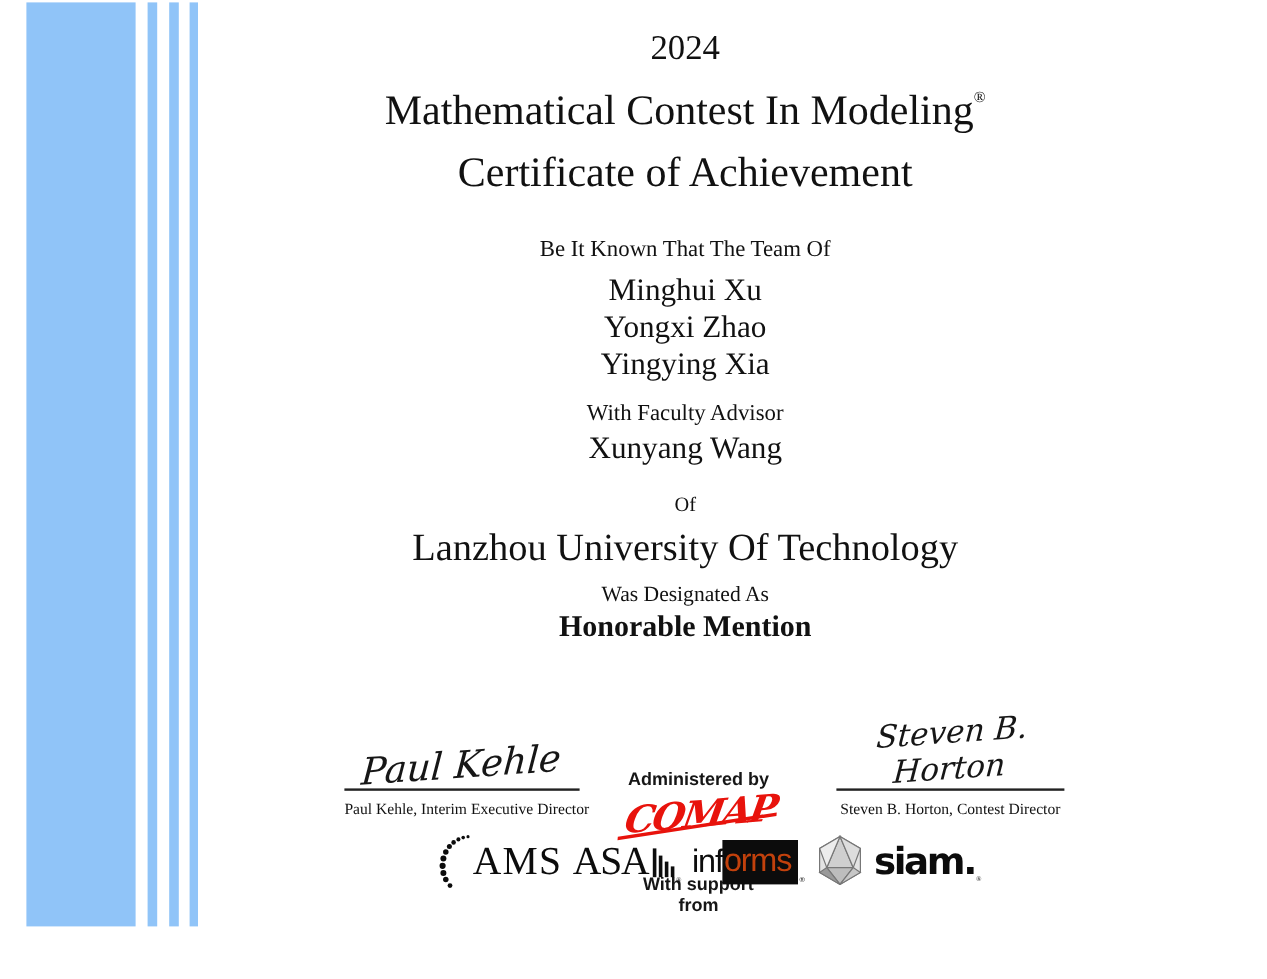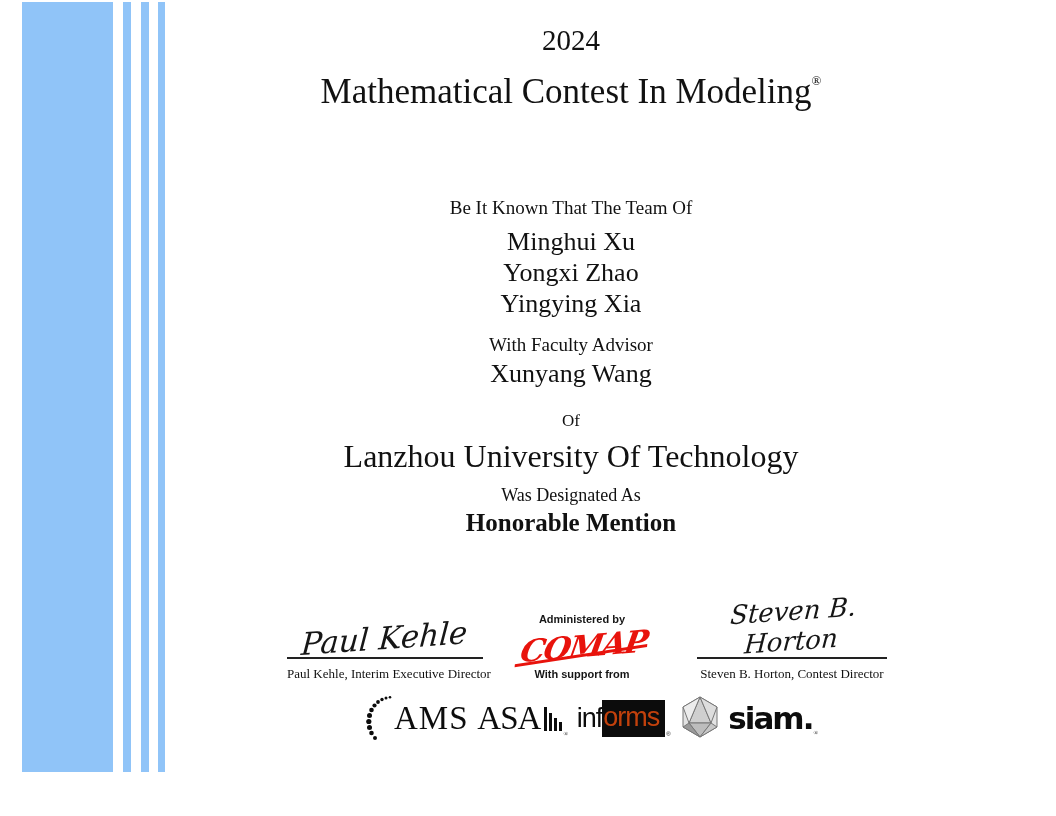--- a/index.html
+++ b/index.html
@@ -39,21 +39,21 @@
   .sig-right{left:697px;top:600px;width:190px;}
   .sig-script{font-family:"DejaVu Serif", serif;font-style:italic;font-size:31px;
               height:56px;display:flex;align-items:flex-end;justify-content:center;
               transform:rotate(-4deg) skewX(-8deg);color:#161616;}
   .sig-right .sig-script{font-size:26px;}
   .sig-rule{border-top:2px solid #222;margin-top:1px;}
   .sig-label{font-size:13px;margin-top:7px;white-space:nowrap;}
 
   
   .comap-block{position:absolute;left:522px;top:613px;width:120px;text-align:center;}
-  .comap-small{font-family:"Liberation Sans", sans-serif;font-weight:bold;font-size:11px;color:#161616;}
+  .comap-small{font-family:"Liberation Sans", sans-serif;font-weight:bold;font-size:15px;color:#161616;margin-top:28px;}
   .comap-logo{position:relative;display:inline-block;margin:3px 0 4px 0;
               font-family:"DejaVu Serif", serif;font-weight:bold;font-style:italic;
               font-size:31px;color:var(--comap-red);transform:skewX(-14deg) rotate(-5deg);
               letter-spacing:-2px;}
   .comap-logo::after{content:"";position:absolute;left:-4px;right:-2px;bottom:7px;height:3px;
               background:var(--comap-red);transform:rotate(-4deg);}
 
   
   .sponsors{position:absolute;left:366px;top:692px;width:452px;height:52px;
             display:flex;align-items:center;justify-content:space-between;color:#0c0c0c;}
@@ -79,20 +79,21 @@
 
 <div id="page">
 
   <div class="band band-wide"></div>
   <div class="band band-s1"></div>
   <div class="band band-s2"></div>
   <div class="band band-s3"></div>
 
   <div class="cline year">2024</div>
   <div class="cline title"><span>Mathematical Contest In Modeling</span><sup>®</sup></div>
+  <div class="cline subtitle">Certificate of Achievement</div>
 
   <div class="cline team-intro">Be It Known That The Team Of</div>
   <div class="cline names">
     <div>Minghui Xu</div>
     <div>Yongxi Zhao</div>
     <div>Yingying Xia</div>
   </div>
 
   <div class="cline advisor-intro">With Faculty Advisor</div>
   <div class="cline advisor-name">Xunyang Wang</div>

